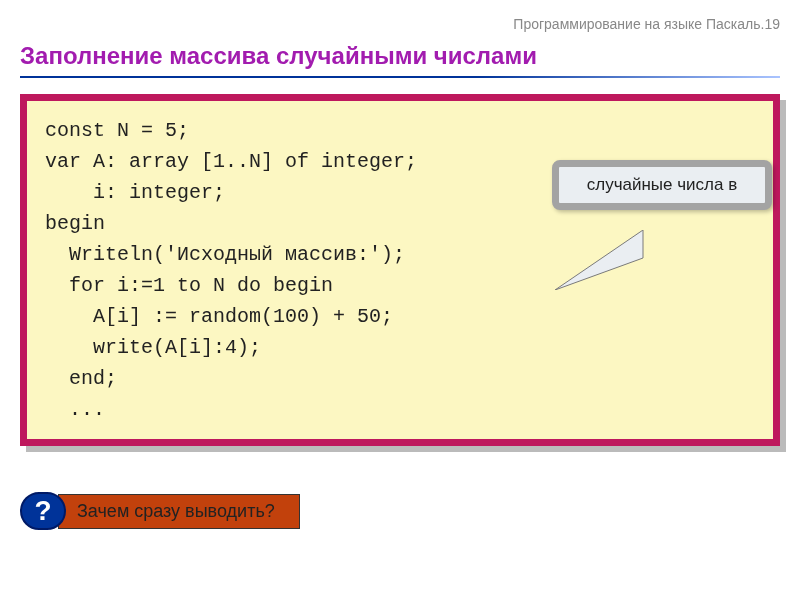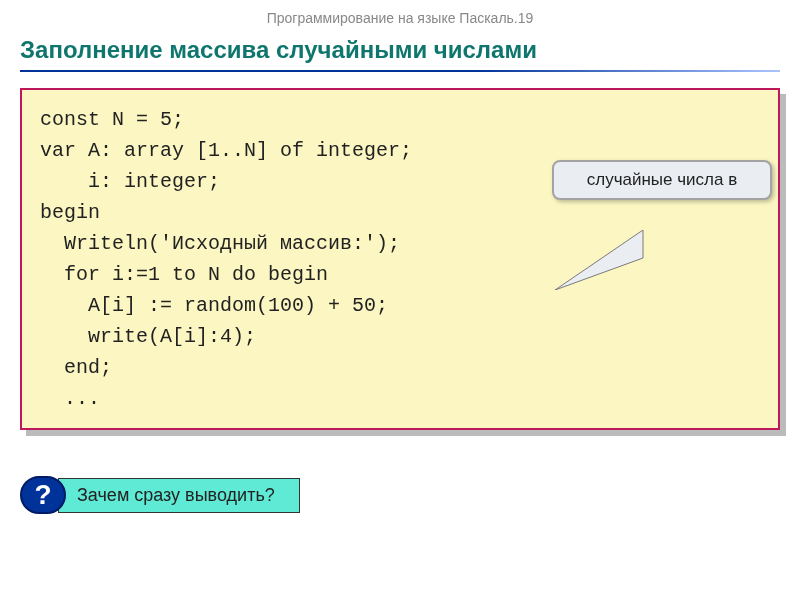--- a/index.html
+++ b/index.html
@@ -6,31 +6,31 @@
   body {
     width: 800px;
     height: 600px;
     background: #ffffff;
     font-family: Arial, sans-serif;
     position: relative;
     overflow: hidden;
   }
   .header-bar {
     display: flex;
-    justify-content: center;
+    justify-content: flex-end;
     align-items: center;
-    padding: 10px 20px 4px 20px;
+    padding: 16px 20px 4px 20px;
     color: #888;
     font-size: 14px;
   }
   .title-block {
     padding: 6px 20px 2px 20px;
   }
   .title-block h1 {
-    color: #0f766e;
+    color: #a21caf;
     font-size: 24px;
     font-weight: bold;
   }
   .title-underline {
     margin: 4px 20px 16px 20px;
     height: 2px;
     background: linear-gradient(to right, #003399 0%, #003399 60%, #aac4ff 100%);
   }
   .code-wrap {
     position: relative;
@@ -39,36 +39,36 @@
   .code-shadow {
     position: absolute;
     top: 6px; left: 6px; right: -6px; bottom: -6px;
     background: #bbb;
     z-index: 0;
   }
   .code-box {
     position: relative;
     z-index: 1;
     background: #fcf7c2;
-    border: 2px solid #be185d;
+    border: 7px solid #be185d;
     padding: 14px 18px;
     font-family: "Courier New", monospace;
     font-size: 20px;
     line-height: 1.55;
     color: #222;
     white-space: pre;
   }
   .callout {
     position: absolute;
     right: 28px;
     top: 160px;
     z-index: 3;
     width: 220px;
     background: #eaeef2;
-    border: 2px solid #a3a3a3;
+    border: 7px solid #a3a3a3;
     border-radius: 8px;
     padding: 8px 10px;
     text-align: center;
     font-size: 17px;
     color: #222;
     box-shadow: 2px 2px 4px rgba(0,0,0,0.25);
   }
   .callout-pointer {
     position: absolute;
     right: 245px;
@@ -97,21 +97,21 @@
     border: 2px solid #001a66;
     position: relative;
     z-index: 2;
     margin-right: -8px;
   }
   .q-text {
     border: 1px solid #333;
     padding: 6px 24px 6px 18px;
     font-size: 18px;
     color: #222;
-    background: #5eead4;
+    background: #c2410c;
   }
 </style>
 </head>
 <body>
 
 <div class="header-bar">
   <span>Программирование на языке Паскаль.</span>
   <span>19</span>
 </div>
 

